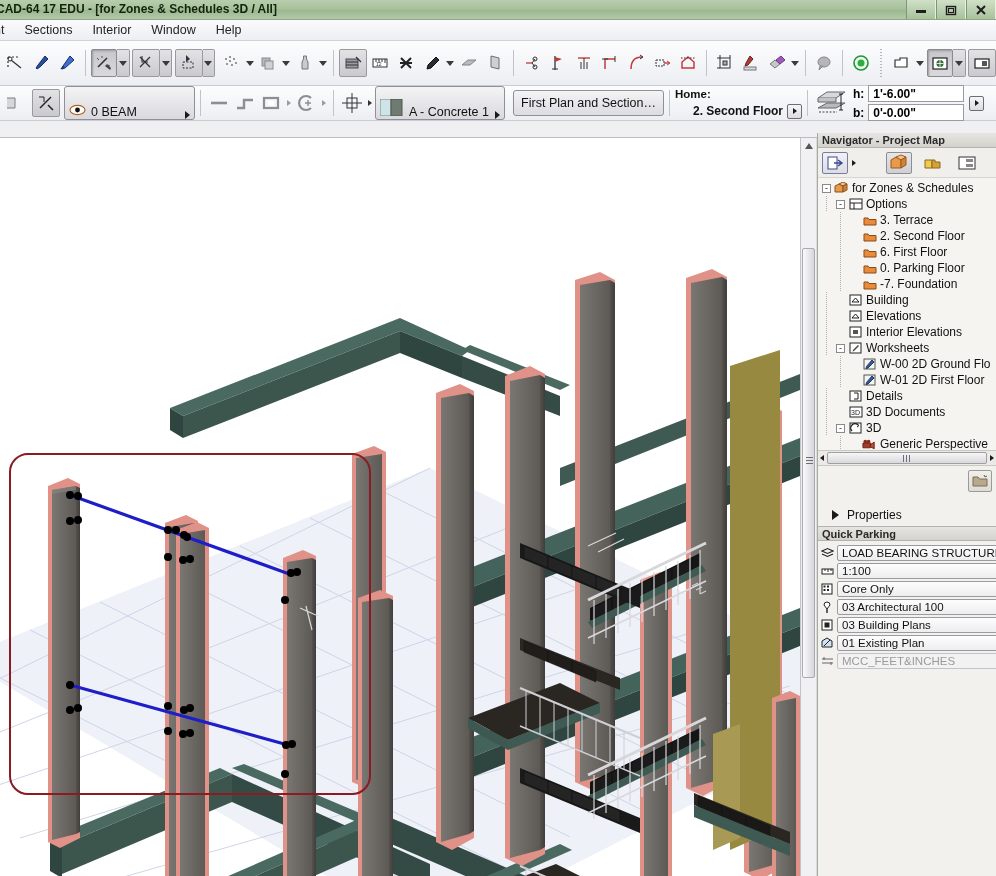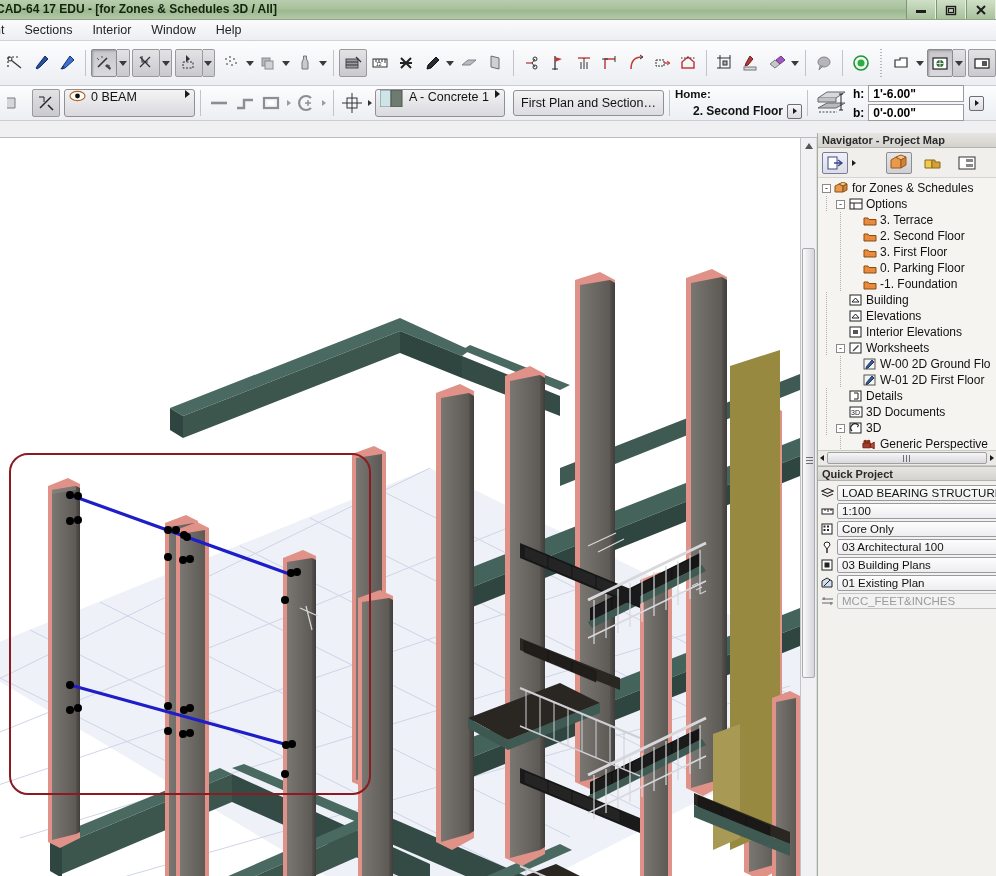--- a/index.html
+++ b/index.html
@@ -46,23 +46,23 @@
     background:linear-gradient(to bottom,#e3e3e6,#c9c9cf);
     display:flex; align-items:center; justify-content:center; }
   .dropflat{ width:18px; height:28px; display:flex; align-items:center; justify-content:center; }
   .sep{ width:1px; height:26px; background:#c2c2c8; margin:0 5px; flex:0 0 auto; }
   .sepdot{ width:2px; height:28px; margin:0 6px; flex:0 0 auto;
     background:repeating-linear-gradient(to bottom,#b5b5bb 0 1px,transparent 1px 3px); }
   .caret{ width:0;height:0;border-left:4px solid transparent;border-right:4px solid transparent;
     border-top:5px solid #3a3a3a; }
   .caret-r{ width:0;height:0;border-top:4px solid transparent;border-bottom:4px solid transparent;
     border-left:5px solid #1a1a1a; }
-  .combo{ border:1px solid #8f8f95; border-radius:3px; height:28px; min-width:130px;
+  .combo{ border:1px solid #8f8f95; border-radius:3px; height:34px; min-width:130px;
     background:linear-gradient(to bottom,#f4f4f6,#d9d9de);
-    display:flex; align-items:flex-start; padding:0 4px; gap:5px; position:relative; }
+    display:flex; align-items:flex-end; padding:0 4px; gap:5px; position:relative; }
   .combo .lbl{ flex:1; font-size:12.5px; color:#111; white-space:nowrap; }
   .bigbtn{ border:1px solid #8f8f95; border-radius:3px; height:26px;
     background:linear-gradient(to bottom,#f4f4f6,#dcdce1);
     display:flex; align-items:center; justify-content:center; padding:0 14px;
     font-size:12.5px; color:#111; white-space:nowrap; }
   .homebox{ font-size:12px; color:#111; }
   .hb{ display:flex; align-items:center; gap:4px; font-size:12px; }
   .hfield{ width:96px; height:17px; border:1px solid #9a9a9f; background:#fff;
     font-size:12px; padding:0 4px; display:flex; align-items:center; color:#000;
     font-weight:bold; }
@@ -950,41 +950,41 @@
           <span class="tx">2. Second Floor</span>
         </div>
         <div class="trow">
           <span style="width: 32px; flex: 0 0 auto; height: 16px; display: inline-block; background: repeating-linear-gradient(rgb(176, 176, 176) 0px, rgb(176, 176, 176) 1px, transparent 1px, transparent 2px) 22px 0px / 1px 100% no-repeat;"></span>
           <span style="width: 12px; flex: 0 0 auto;"></span>
           <span class="ico">
             <svg width="14" height="11" viewBox="0 0 14 11">
               <path d="M1 10 L1 3 L5 3 L6 4.5 L13 4.5 L13 10 Z" fill="#e98a3c" stroke="#8a4d12"></path>
             </svg>
           </span>
-          <span class="tx">3. First Floor</span>
+          <span class="tx">6. First Floor</span>
         </div>
         <div class="trow">
           <span style="width: 32px; flex: 0 0 auto; height: 16px; display: inline-block; background: repeating-linear-gradient(rgb(176, 176, 176) 0px, rgb(176, 176, 176) 1px, transparent 1px, transparent 2px) 22px 0px / 1px 100% no-repeat;"></span>
           <span style="width: 12px; flex: 0 0 auto;"></span>
           <span class="ico">
             <svg width="14" height="11" viewBox="0 0 14 11">
               <path d="M1 10 L1 3 L5 3 L6 4.5 L13 4.5 L13 10 Z" fill="#e98a3c" stroke="#8a4d12"></path>
             </svg>
           </span>
           <span class="tx">0. Parking Floor</span>
         </div>
         <div class="trow">
           <span style="width: 32px; flex: 0 0 auto; height: 16px; display: inline-block; background: repeating-linear-gradient(rgb(176, 176, 176) 0px, rgb(176, 176, 176) 1px, transparent 1px, transparent 2px) 22px 0px / 1px 100% no-repeat;"></span>
           <span style="width: 12px; flex: 0 0 auto;"></span>
           <span class="ico">
             <svg width="14" height="11" viewBox="0 0 14 11">
               <path d="M1 10 L1 3 L5 3 L6 4.5 L13 4.5 L13 10 Z" fill="#e98a3c" stroke="#8a4d12"></path>
             </svg>
           </span>
-          <span class="tx">-1. Foundation</span>
+          <span class="tx">-7. Foundation</span>
         </div>
         <div class="trow">
           <span style="width: 18px; flex: 0 0 auto; height: 16px; display: inline-block; background: repeating-linear-gradient(rgb(176, 176, 176) 0px, rgb(176, 176, 176) 1px, transparent 1px, transparent 2px) 8px 0px / 1px 100% no-repeat;"></span>
           <span style="width: 12px; flex: 0 0 auto;"></span>
           <span class="ico">
             <svg width="13" height="12" viewBox="0 0 13 12">
               <rect x="1" y="1" width="11" height="10" fill="#fff" stroke="#222"></rect>
               <path d="M3 8 L6.5 4 L10 8 Z" fill="none" stroke="#222"></path>
             </svg>
           </span>
@@ -1095,22 +1095,34 @@
       </div>
 
     <div class="navhbar">
       <span class="caret-r" style="transform:rotate(180deg);border-width:3px 0 3px 4px"></span>
       <div class="navhthumb">
         <span style="width:8px;height:7px;background:repeating-linear-gradient(to right,#6e6e74 0 1px,transparent 1px 3px)"></span>
       </div>
       <span class="caret-r" style="border-width:3px 0 3px 4px"></span>
     </div>
 
-
-    <div class="qohdr">Quick Project</div>
+    <div class="propzone">
+      <div class="propfolder">
+        <svg width="17" height="14" viewBox="0 0 17 14">
+            <path d="M1 12 L1 3 L6 3 L7.5 5 L15 5 L15 12 Z" fill="#b9a98c" stroke="#7b6f57"></path>
+            <path d="M12 1 l1 2 l2 -1" fill="none" stroke="#6a5f4a"></path>
+          </svg>
+      </div>
+      <div class="proprow">
+        <span style="width:0;height:0;border-top:5px solid transparent;border-bottom:5px solid transparent;border-left:7px solid #1a1a1a;display:inline-block"></span>
+        <span>Properties</span>
+      </div>
+    </div>
+
+    <div class="qohdr">Quick Parking</div>
     <div class="qobody">
         <div class="qorow">
           <span class="qoico">
             <svg width="13" height="12" viewBox="0 0 13 12">
               <path d="M1 4 L6.5 1.5 L12 4 L6.5 6.5 Z" fill="none" stroke="#222" stroke-width="1.1"></path>
               <path d="M1 7 L6.5 9.5 L12 7" fill="none" stroke="#222" stroke-width="1.1"></path>
             </svg>
           </span>
           <div class="qofield">LOAD BEARING STRUCTURE</div>
         </div>

